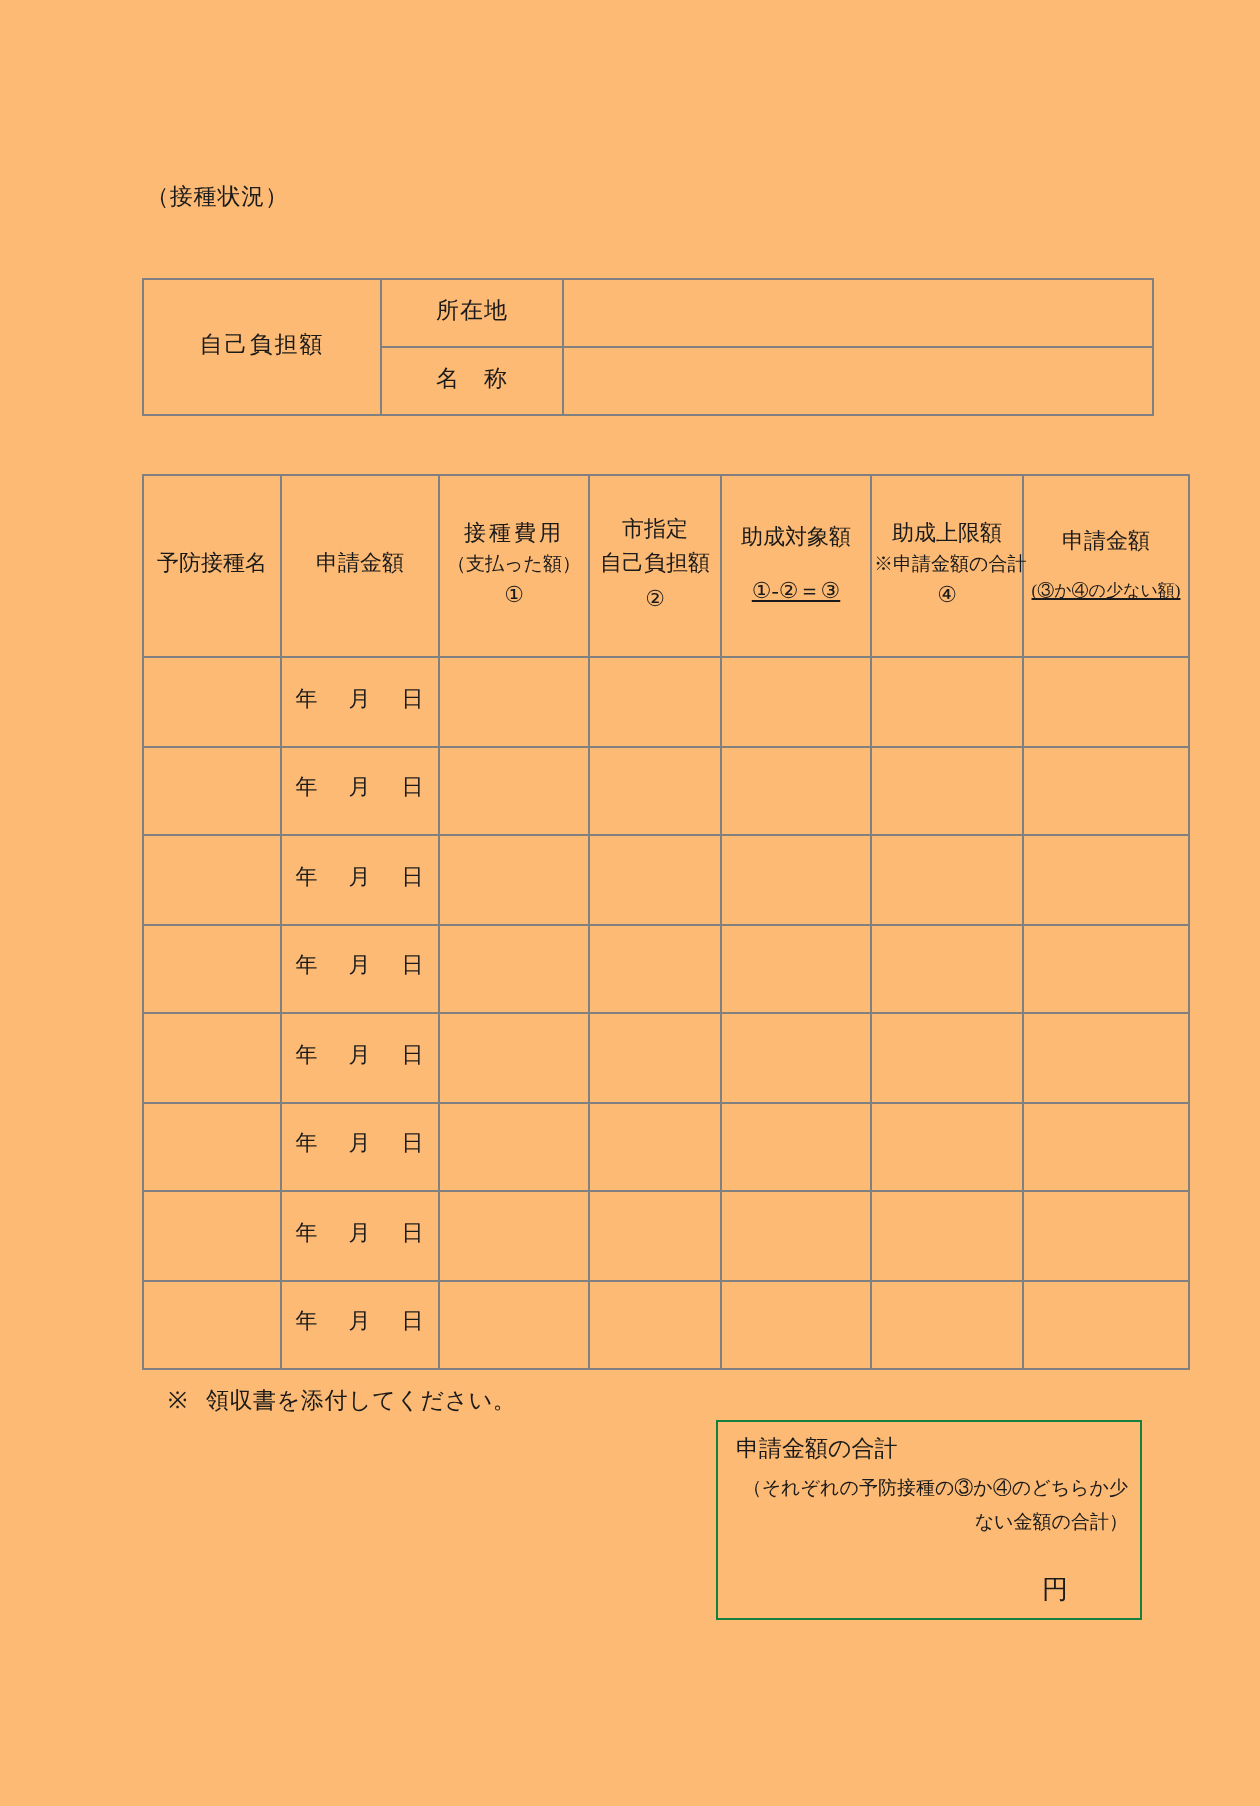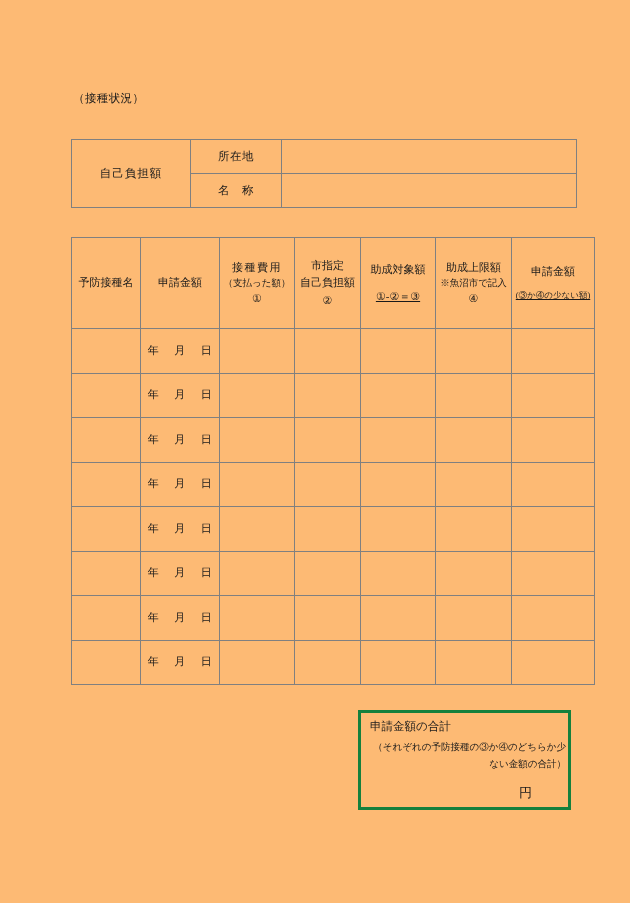--- a/index.html
+++ b/index.html
@@ -141,21 +141,21 @@
     margin-right: 9px;
   }
 
   
   #total-box {
     position: absolute;
     left: 358px;
     top: 710px;
     width: 213px;
     height: 100px;
-    border: 3px solid #15803d;
+    border: 1px solid #15803d;
     box-sizing: border-box;
   }
   #total-box .total-title {
     position: absolute;
     left: 9px;
     top: 6px;
     font-size: 11.5px;
     white-space: nowrap;
   }
   #total-box .total-sub {
@@ -214,21 +214,21 @@
           <span class="hl">市指定</span>
           <span class="hl">自己負担額</span>
           <span class="hl">②</span>
         </td>
         <td class="vh c5">
           <span class="hl">助成対象額</span>
           <span class="hl gap">①-②＝③</span>
         </td>
         <td class="vh c6">
           <span class="hl">助成上限額</span>
-          <span class="hl small">※魚沼市で記入</span>
+          <span class="hl small">※申請金額の合計</span>
           <span class="hl">④</span>
         </td>
         <td class="vh c7">
           <span class="hl">申請金額</span>
           <span class="hl tiny gap">(③か④の少ない額)</span>
         </td>
       </tr>
 
     <tr>
           <td class="body-cell c1"></td>
@@ -298,20 +298,23 @@
           <td class="body-cell date-cell c2"><span class="date-inner"><span class="d-y">年</span><span class="d-m">月</span><span class="d-d">日</span></span></td>
           <td class="body-cell c3"></td>
           <td class="body-cell c4"></td>
           <td class="body-cell c5"></td>
           <td class="body-cell c6"></td>
           <td class="body-cell c7"></td>
         </tr>
       </tbody>
   </table>
 
+  <div class="receipt-note">
+    <span class="mark">※</span><span>領収書を添付してください。</span>
+  </div>
 
   <div id="total-box">
     <div class="total-title">申請金額の合計</div>
     <div class="total-sub">（それぞれの予防接種の③か④のどちらか少ない金額の合計）</div>
     <div class="total-unit">円</div>
   </div>
 
 </div>
 
 </body></html>

